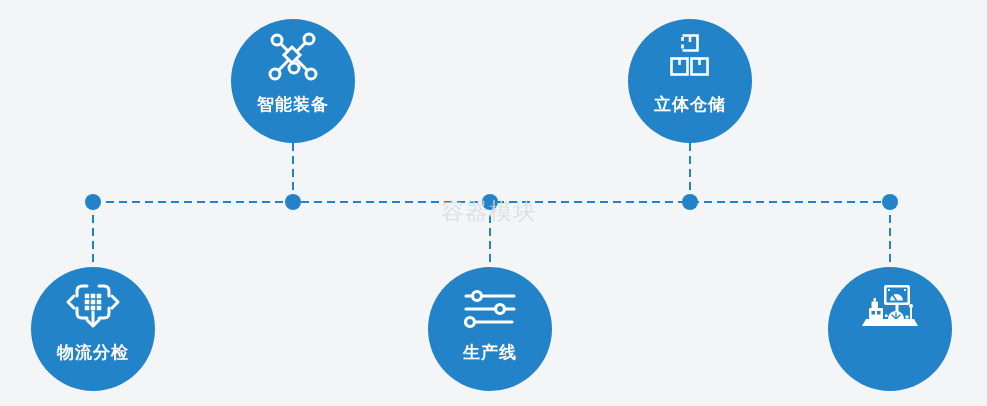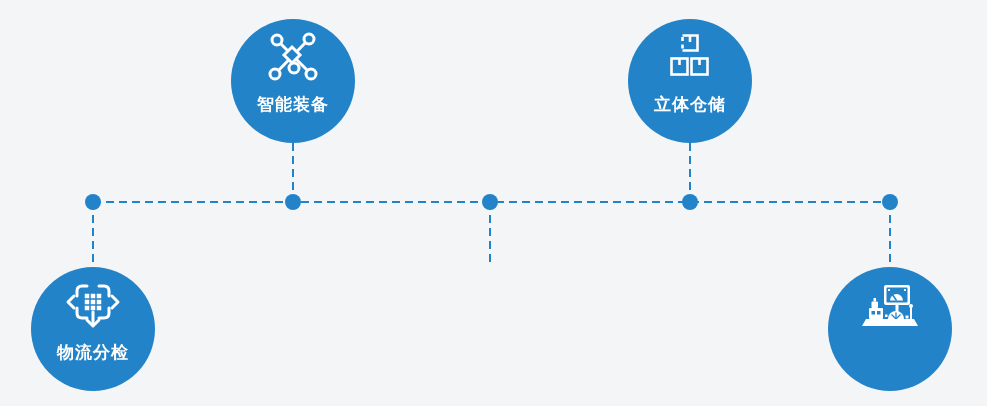--- a/index.html
+++ b/index.html
@@ -70,20 +70,21 @@
     </g>
     <g fill="#2383C9">
       <circle cx="93" cy="202" r="8"></circle>
       <circle cx="293" cy="202" r="8"></circle>
       <circle cx="490" cy="202" r="8"></circle>
       <circle cx="690" cy="202" r="8"></circle>
       <circle cx="890" cy="202" r="8"></circle>
     </g>
   </svg>
 
+  <div class="watermark">容器模块</div>
 
   <div class="node" style="left:231px;top:19px;">
     <svg class="icon network" width="60" height="52" viewBox="0 0 60 52">
       <g stroke="#fff" stroke-width="3" fill="none">
         <line x1="16" y1="11" x2="46" y2="41"></line>
         <line x1="44" y1="10" x2="14" y2="41"></line>
         <line x1="29" y1="30" x2="31" y2="36"></line>
         <path d="M29,16 L37,24 L29,32 L21,24 Z" fill="#2383C9"></path>
         <circle cx="14" cy="9" r="5" fill="#2383C9"></circle>
         <circle cx="46" cy="8" r="5" fill="#2383C9"></circle>
@@ -130,20 +131,35 @@
         <line x1="23" y1="1.5" x2="23" y2="8"></line>
         <rect x="4.5" y="24.5" width="16" height="16"></rect>
         <line x1="12.5" y1="24.5" x2="12.5" y2="31"></line>
         <rect x="24.5" y="24.5" width="16" height="16"></rect>
         <line x1="32.5" y1="24.5" x2="32.5" y2="31"></line>
       </g>
     </svg>
     <div class="label">立体仓储</div>
   </div>
 
+  <div class="node" style="left:428px;top:267px;">
+    <svg class="icon sliders" width="52" height="40" viewBox="0 0 52 40">
+      <g stroke="#fff" stroke-width="3.2" fill="none" stroke-linecap="round">
+        <line x1="2" y1="7" x2="7" y2="7"></line>
+        <circle cx="13" cy="7" r="4.5"></circle>
+        <line x1="19" y1="7" x2="50" y2="7"></line>
+        <line x1="2" y1="20" x2="30" y2="20"></line>
+        <circle cx="36" cy="20" r="4.5"></circle>
+        <line x1="42" y1="20" x2="50" y2="20"></line>
+        <circle cx="6" cy="33" r="4.5"></circle>
+        <line x1="12" y1="33" x2="48" y2="33"></line>
+      </g>
+    </svg>
+    <div class="label">生产线</div>
+  </div>
 
   <div class="node" style="left:828px;top:267px;">
     <svg class="icon station" width="62" height="42" viewBox="0 0 62 42">
 
       <rect x="25" y="0" width="26" height="20" rx="2" fill="#fff"></rect>
       <rect x="27.5" y="2.5" width="21" height="15" rx="1" fill="#2383C9"></rect>
       <path d="M31,15.5 A6.5,6.5 0 0 1 44,15.5 Z" fill="#fff"></path>
       <line x1="37.5" y1="15.5" x2="33" y2="9" stroke="#2383C9" stroke-width="1.5"></line>
       <rect x="29" y="4" width="2" height="2" fill="#fff"></rect>
       <rect x="45" y="4" width="2" height="2" fill="#fff"></rect>

